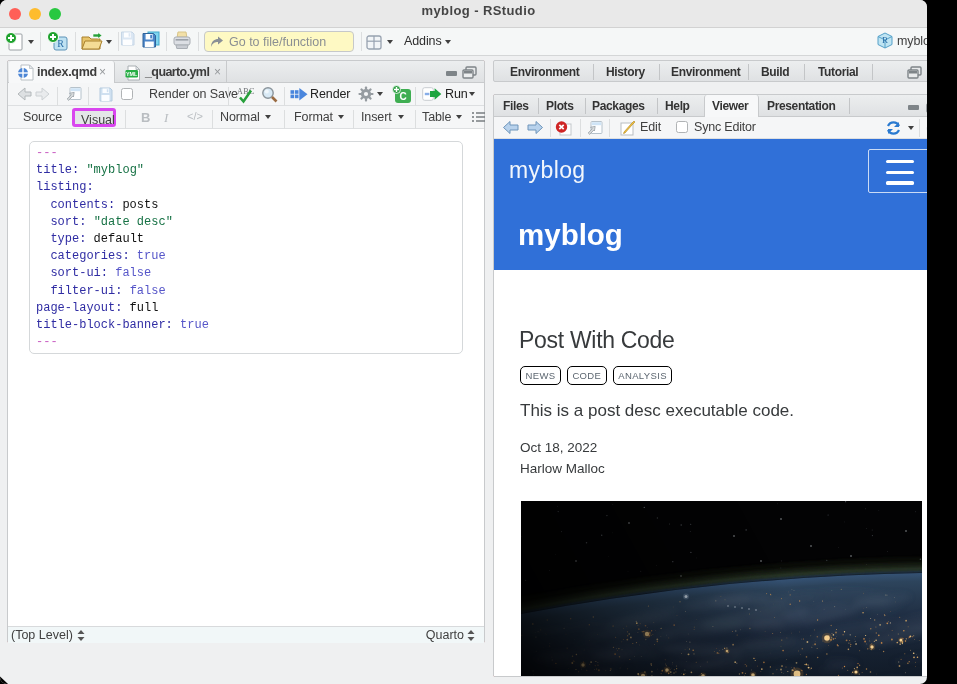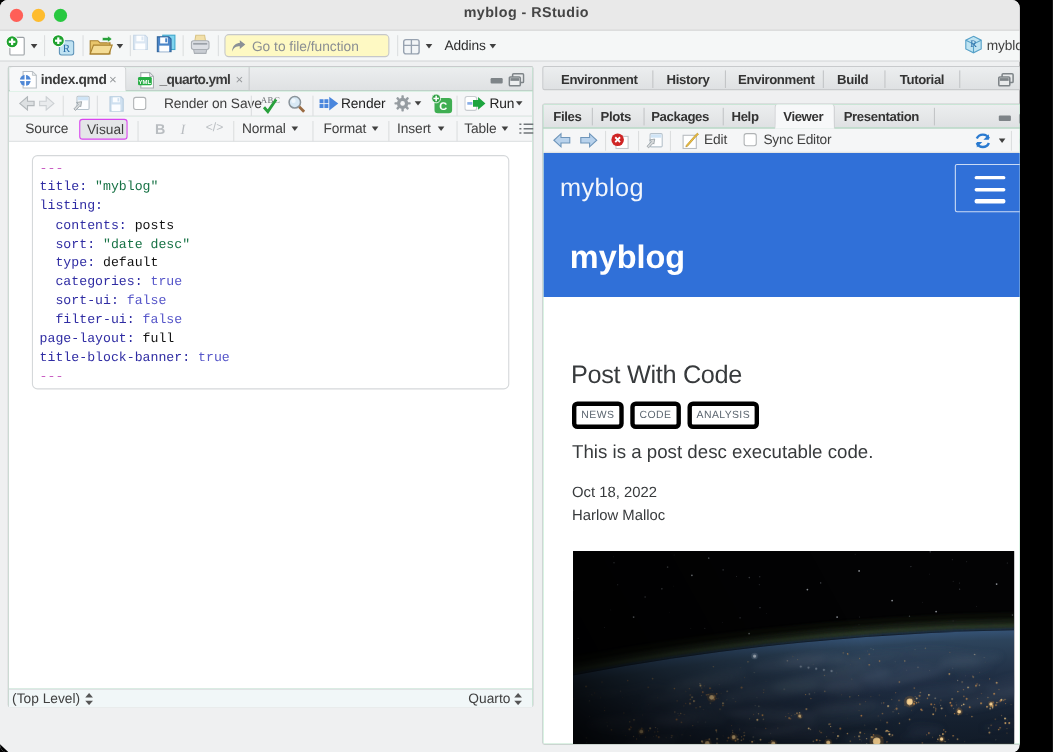--- a/index.html
+++ b/index.html
@@ -13,37 +13,37 @@
 .tl { position:absolute; top:8px; width:12px; height:12px; border-radius:50%; }
 #title { position:absolute; top:3px; left:0; width:957px; text-align:center; font-size:13px; font-weight:bold; letter-spacing:0.4px; color:#454545; }
 
 
 #toolbar { position:absolute; left:0; top:28px; width:957px; height:28px; background:#f5f7f7; border-bottom:1px solid #d4d6d7; }
 .sep { position:absolute; top:4px; width:1px; height:19px; background:#dcdedf; }
 .caret { display:inline-block; width:0; height:0; border-left:3.5px solid transparent; border-right:3.5px solid transparent; border-top:4px solid #404040; }
 .tbtxt { position:absolute; font-size:12.5px; color:#404040; letter-spacing:-0.1px; }
 
 
-.pane { position:absolute; background:#86efac; border:1px solid #c8cacc; border-radius:2px; }
+.pane { position:absolute; background:#ef4444; border:1px solid #c8cacc; border-radius:2px; }
 .tabbar { position:absolute; left:0; top:0; right:0; height:22px; background:linear-gradient(#eceeef,#dfe1e3); border-bottom:1px solid #c8cacc; }
 .tablbl { position:absolute; top:4px; font-size:12px; font-weight:bold; color:#333; letter-spacing:-0.35px; }
 .tabsep { position:absolute; top:3px; width:1px; height:16px; background:#c3c5c7; }
 .ptool { position:absolute; background:#f5f6f7; border-bottom:1px solid #dddfe1; }
 .icon { position:absolute; }
 .minmax { position:absolute; top:5px; }
 
 
 #yamlbox { position:absolute; left:21px; top:12px; width:434px; height:213px; border:1px solid #d5d8da; border-radius:5px; background:#fff; padding:3px 0 0 6px; }
 #yamlbox pre { font-family:"Liberation Mono", monospace; font-size:12px; line-height:17.2px; color:#111; }
 .yk { color:#2f2ca3; } 
 .ys { color:#177245; } 
 .yb { color:#5656c9; } 
 .yd { color:#c95fc3; }
 .blog { color:#373a3c; }
-.pill { display:inline-block; border:4px solid #000000; border-radius:5px; color:#5c6670; font-size:9.5px; line-height:11px; padding:3px 4.5px; margin-right:6px; letter-spacing:0.35px; }
+.pill { display:inline-block; border:1px solid #000000; border-radius:5px; color:#5c6670; font-size:9.5px; line-height:11px; padding:3px 4.5px; margin-right:6px; letter-spacing:0.35px; }
 
 .cb { position:absolute; width:12px; height:12px; background:#fff; border:1px solid #b0b3b5; border-radius:2.5px; }
 </style>
 </head>
 <body>
 <div id="win">
 
   <div id="titlebar">
     <div class="tl" style="left:9px;background:#ff5f57;"></div>
     <div class="tl" style="left:29px;background:#febc2e;"></div>
@@ -221,21 +221,21 @@
         <rect x="0.7" y="0.7" width="10.6" height="12.6" rx="2" fill="#fff" stroke="#c8ccd0"></rect>
         <rect x="2.8" y="5.8" width="4.6" height="2.4" fill="#88aee8"></rect>
         <path d="M8 4 L12.6 4 L12.6 1.2 L19.3 7 L12.6 12.8 L12.6 10 L8 10 Z" fill="#1da53f"></path>
       </svg>
       <span class="tbtxt" style="left:437px;top:4px;color:#222;">Run</span>
       <span class="caret abs" style="left:461px;top:9px;"></span>
     </div>
 
     <div class="ptool" style="left:0;top:45px;right:0;height:23px;">
       <span class="tbtxt" style="left:15px;top:4px;">Source</span>
-      <div class="abs" style="left:64px;top:2px;width:44px;height:19px;background:#e4e6e8;border:1px solid #d946ef;border-radius:3px;">
+      <div class="abs" style="left:64px;top:2px;width:44px;height:19px;background:#e4e6e8;border:3px solid #d946ef;border-radius:3px;">
         <span style="position:absolute;left:6px;top:2px;font-size:12.5px;color:#404040;">Visual</span>
       </div>
       <div class="sep" style="left:117px;"></div>
       <span class="abs" style="left:133px;top:4px;font-size:13px;font-weight:bold;color:#b9bdc1;">B</span>
       <span class="abs" style="left:156px;top:4px;font-size:13px;font-style:italic;font-family:'Liberation Serif';color:#b9bdc1;">I</span>
       <span class="abs" style="left:179px;top:4px;font-size:11px;color:#b9bdc1;">&lt;/&gt;</span>
       <div class="sep" style="left:204px;"></div>
       <span class="tbtxt" style="left:212px;top:4px;">Normal</span>
       <span class="caret abs" style="left:257px;top:9px;"></span>
       <div class="sep" style="left:276px;"></div>

